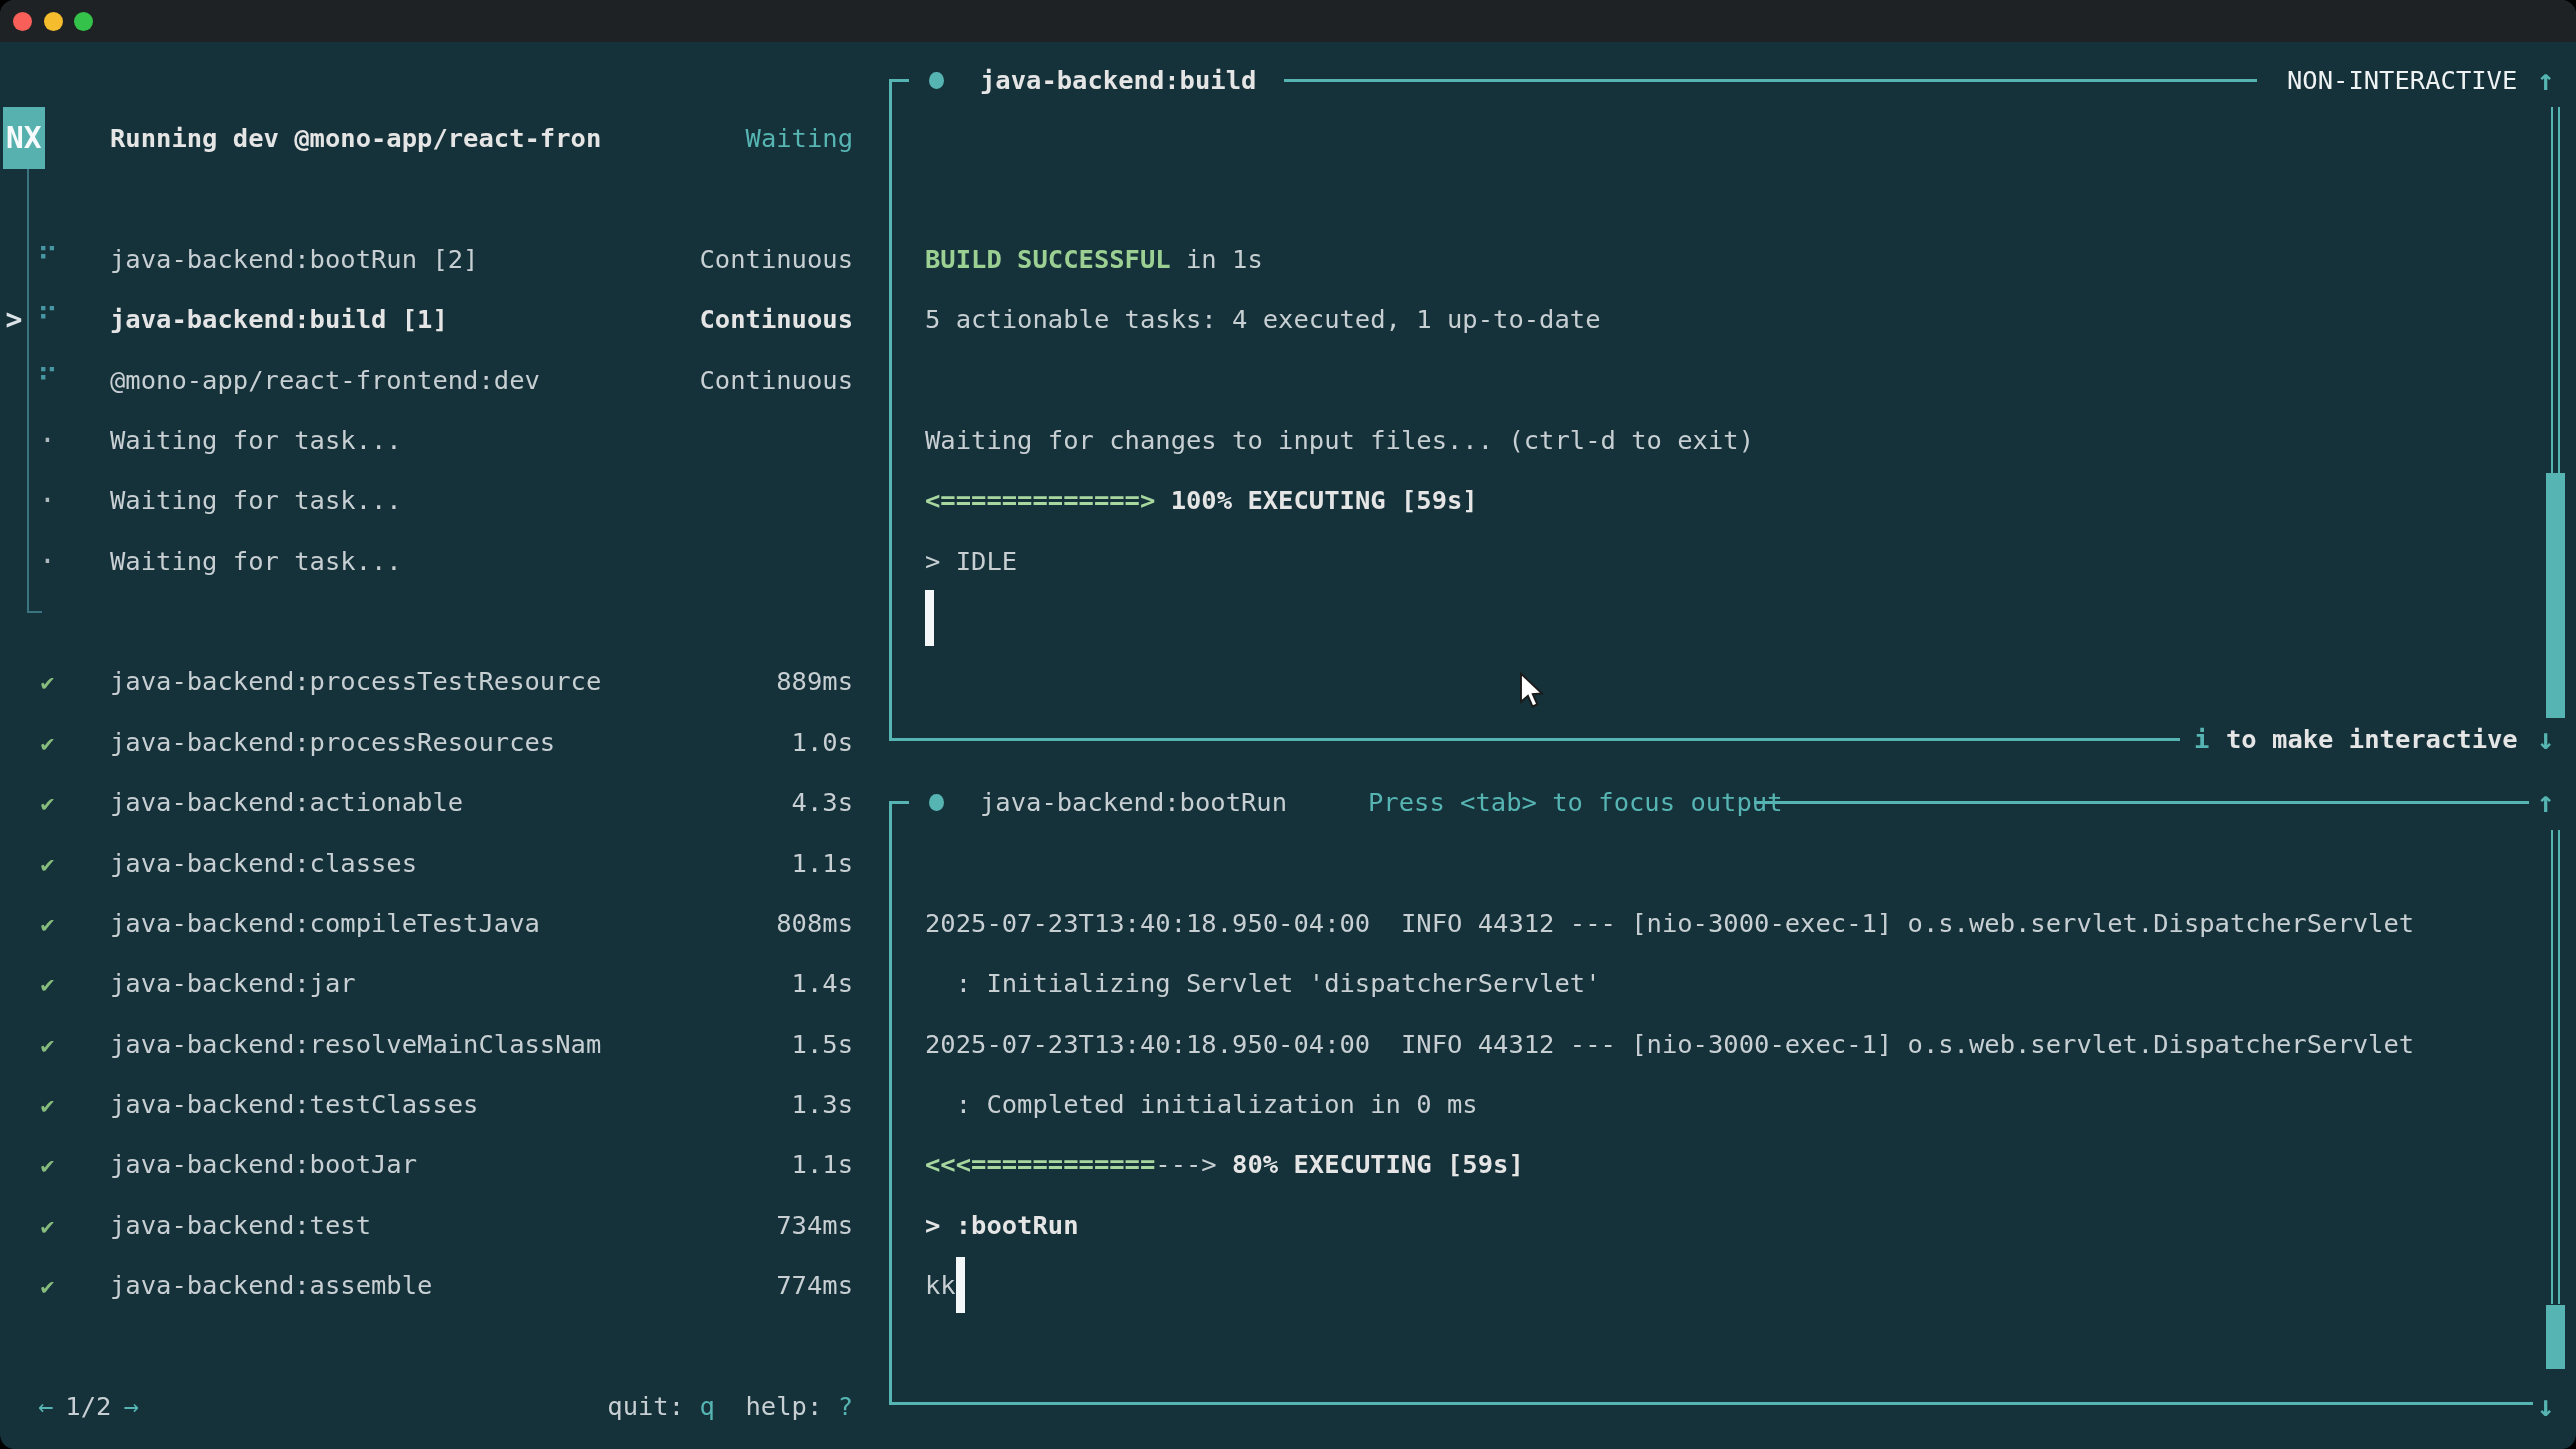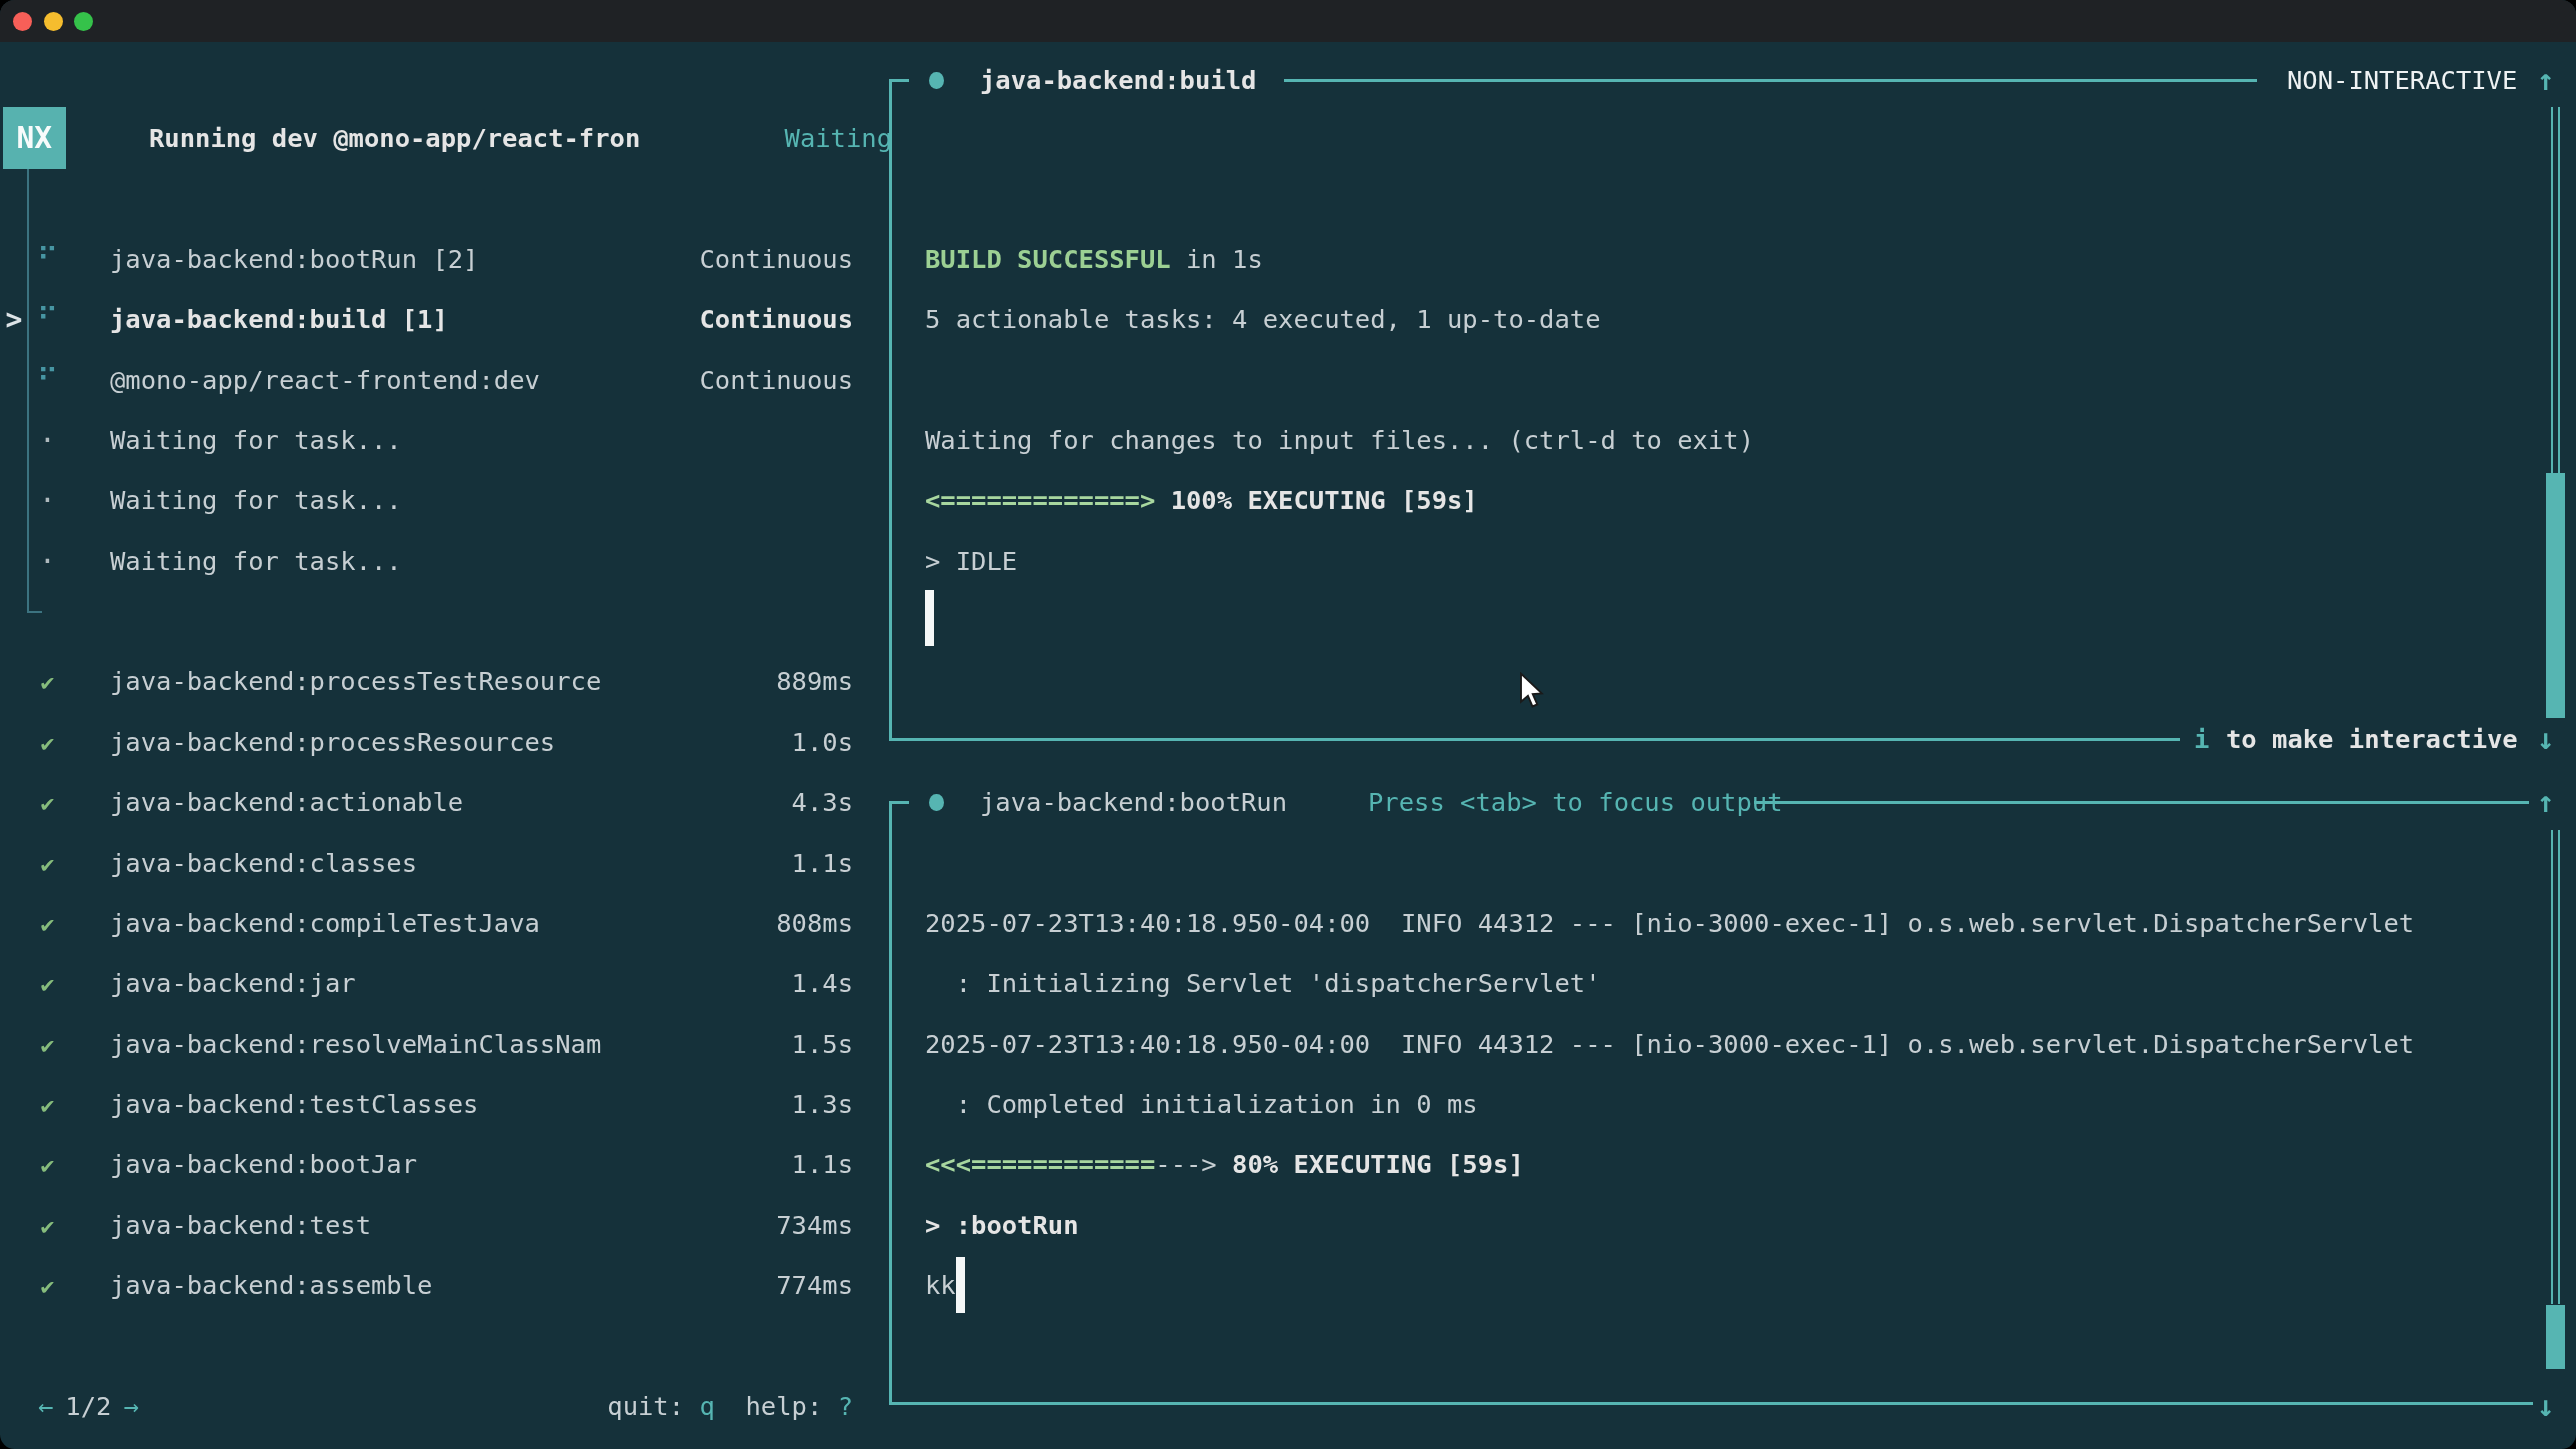--- a/index.html
+++ b/index.html
@@ -22,39 +22,39 @@
   .check{color:#86bc7c;font-size:23px;}
   .spin{color:#4796a3;font-size:29.5px;}
   .dot-bullet{color:#aeb9bd;font-size:28px;}
   .hline{position:absolute;height:2.7px;background:#56b5b2;}
   .vline{position:absolute;width:2.7px;background:#56b5b2;}
   .paneldot{position:absolute;width:14.8px;height:17.4px;border-radius:50%;background:#56b5b2;}
   .arrow{position:absolute;color:#56b5b2;font-size:29.5px;font-weight:bold;line-height:60px;height:60px;}
   .track{position:absolute;width:5.4px;border-left:2px solid #56b5b2;border-right:2px solid #56b5b2;box-sizing:content-box;}
   .thumb{position:absolute;width:19px;background:#56b5b2;}
   .cursor{position:absolute;width:9.4px;background:#f4f7f7;}
-  .nxlogo{position:absolute;left:2.7px;top:107px;width:63px;height:62px;background:#57b2af;color:#f7fbfb;font-weight:bold;font-size:29.5px;display:flex;align-items:center;justify-content:center;}
+  .nxlogo{position:absolute;left:2.7px;top:107px;width:42px;height:62px;background:#57b2af;color:#f7fbfb;font-weight:bold;font-size:29.5px;display:flex;align-items:center;justify-content:center;}
   .treeline{position:absolute;background:#3c7380;}
 </style>
 </head>
 <body>
 
 <div class="window">
 
   <div class="titlebar">
     <div class="light" style="left:12.7px;background:#f75f58"></div>
     <div class="light" style="left:44px;background:#f5bd2e"></div>
     <div class="light" style="left:74px;background:#35c24a"></div>
   </div>
 
   <div class="nxlogo">NX</div>
   <div class="treeline" style="left:27px;top:169px;width:2px;height:444px;"></div>
   <div class="treeline" style="left:27px;top:611px;width:14.8px;height:2px;"></div>
 
-  <div class="srow" style="top:108px;margin-left:39px;">
+  <div class="srow" style="top:108px;">
     <span class="sel"></span><span class="icon-cell"></span>
     <span class="tname bold">Running dev @mono-app/react-fron</span>
     <span class="dur teal">Waiting</span>
   </div>
 
   <div id="running-rows">
       <div class="srow" style="top: 229px;"><span class="sel"></span><span class="icon-cell"><span class="spin">⠋</span></span><span class="tname">java-backend:bootRun [2]</span><span class="dur">Continuous</span></div>
       <div class="srow" style="top: 289px;"><span class="sel">&gt;</span><span class="icon-cell"><span class="spin">⠋</span></span><span class="tname bold">java-backend:build [1]</span><span class="dur bold">Continuous</span></div>
       <div class="srow" style="top: 350px;"><span class="sel"></span><span class="icon-cell"><span class="spin">⠋</span></span><span class="tname">@mono-app/react-frontend:dev</span><span class="dur">Continuous</span></div>
       <div class="srow" style="top: 410px;"><span class="sel"></span><span class="icon-cell"><span class="dot-bullet">·</span></span><span class="tname">Waiting for task...</span><span class="dur"></span></div>

